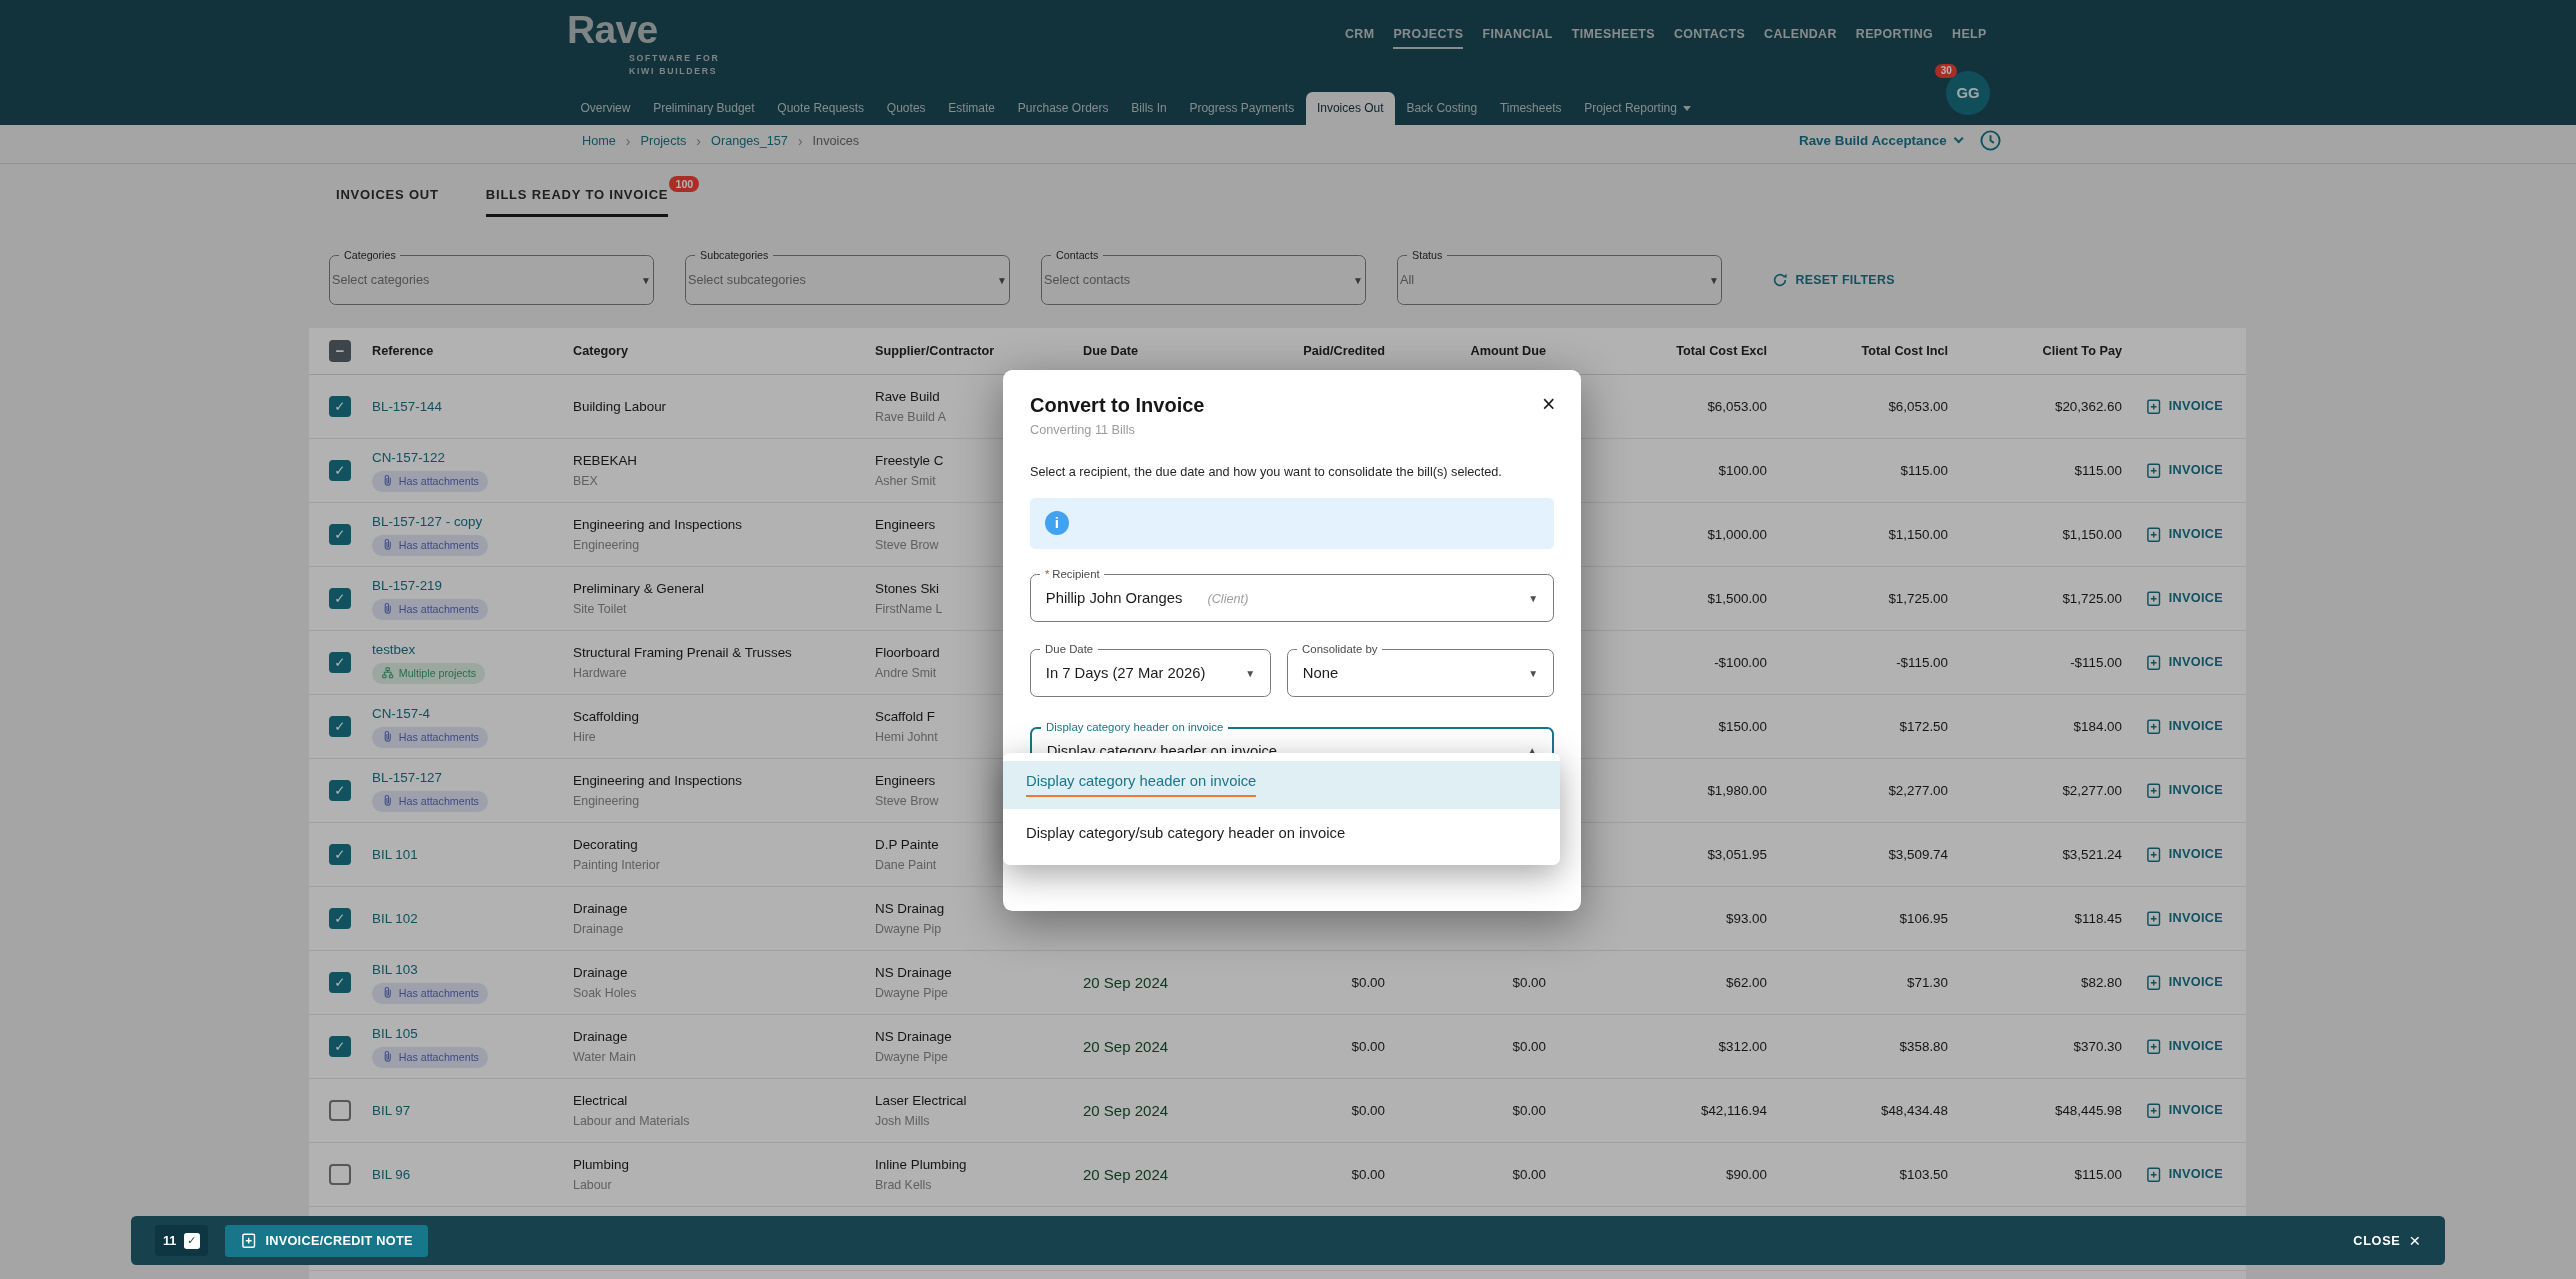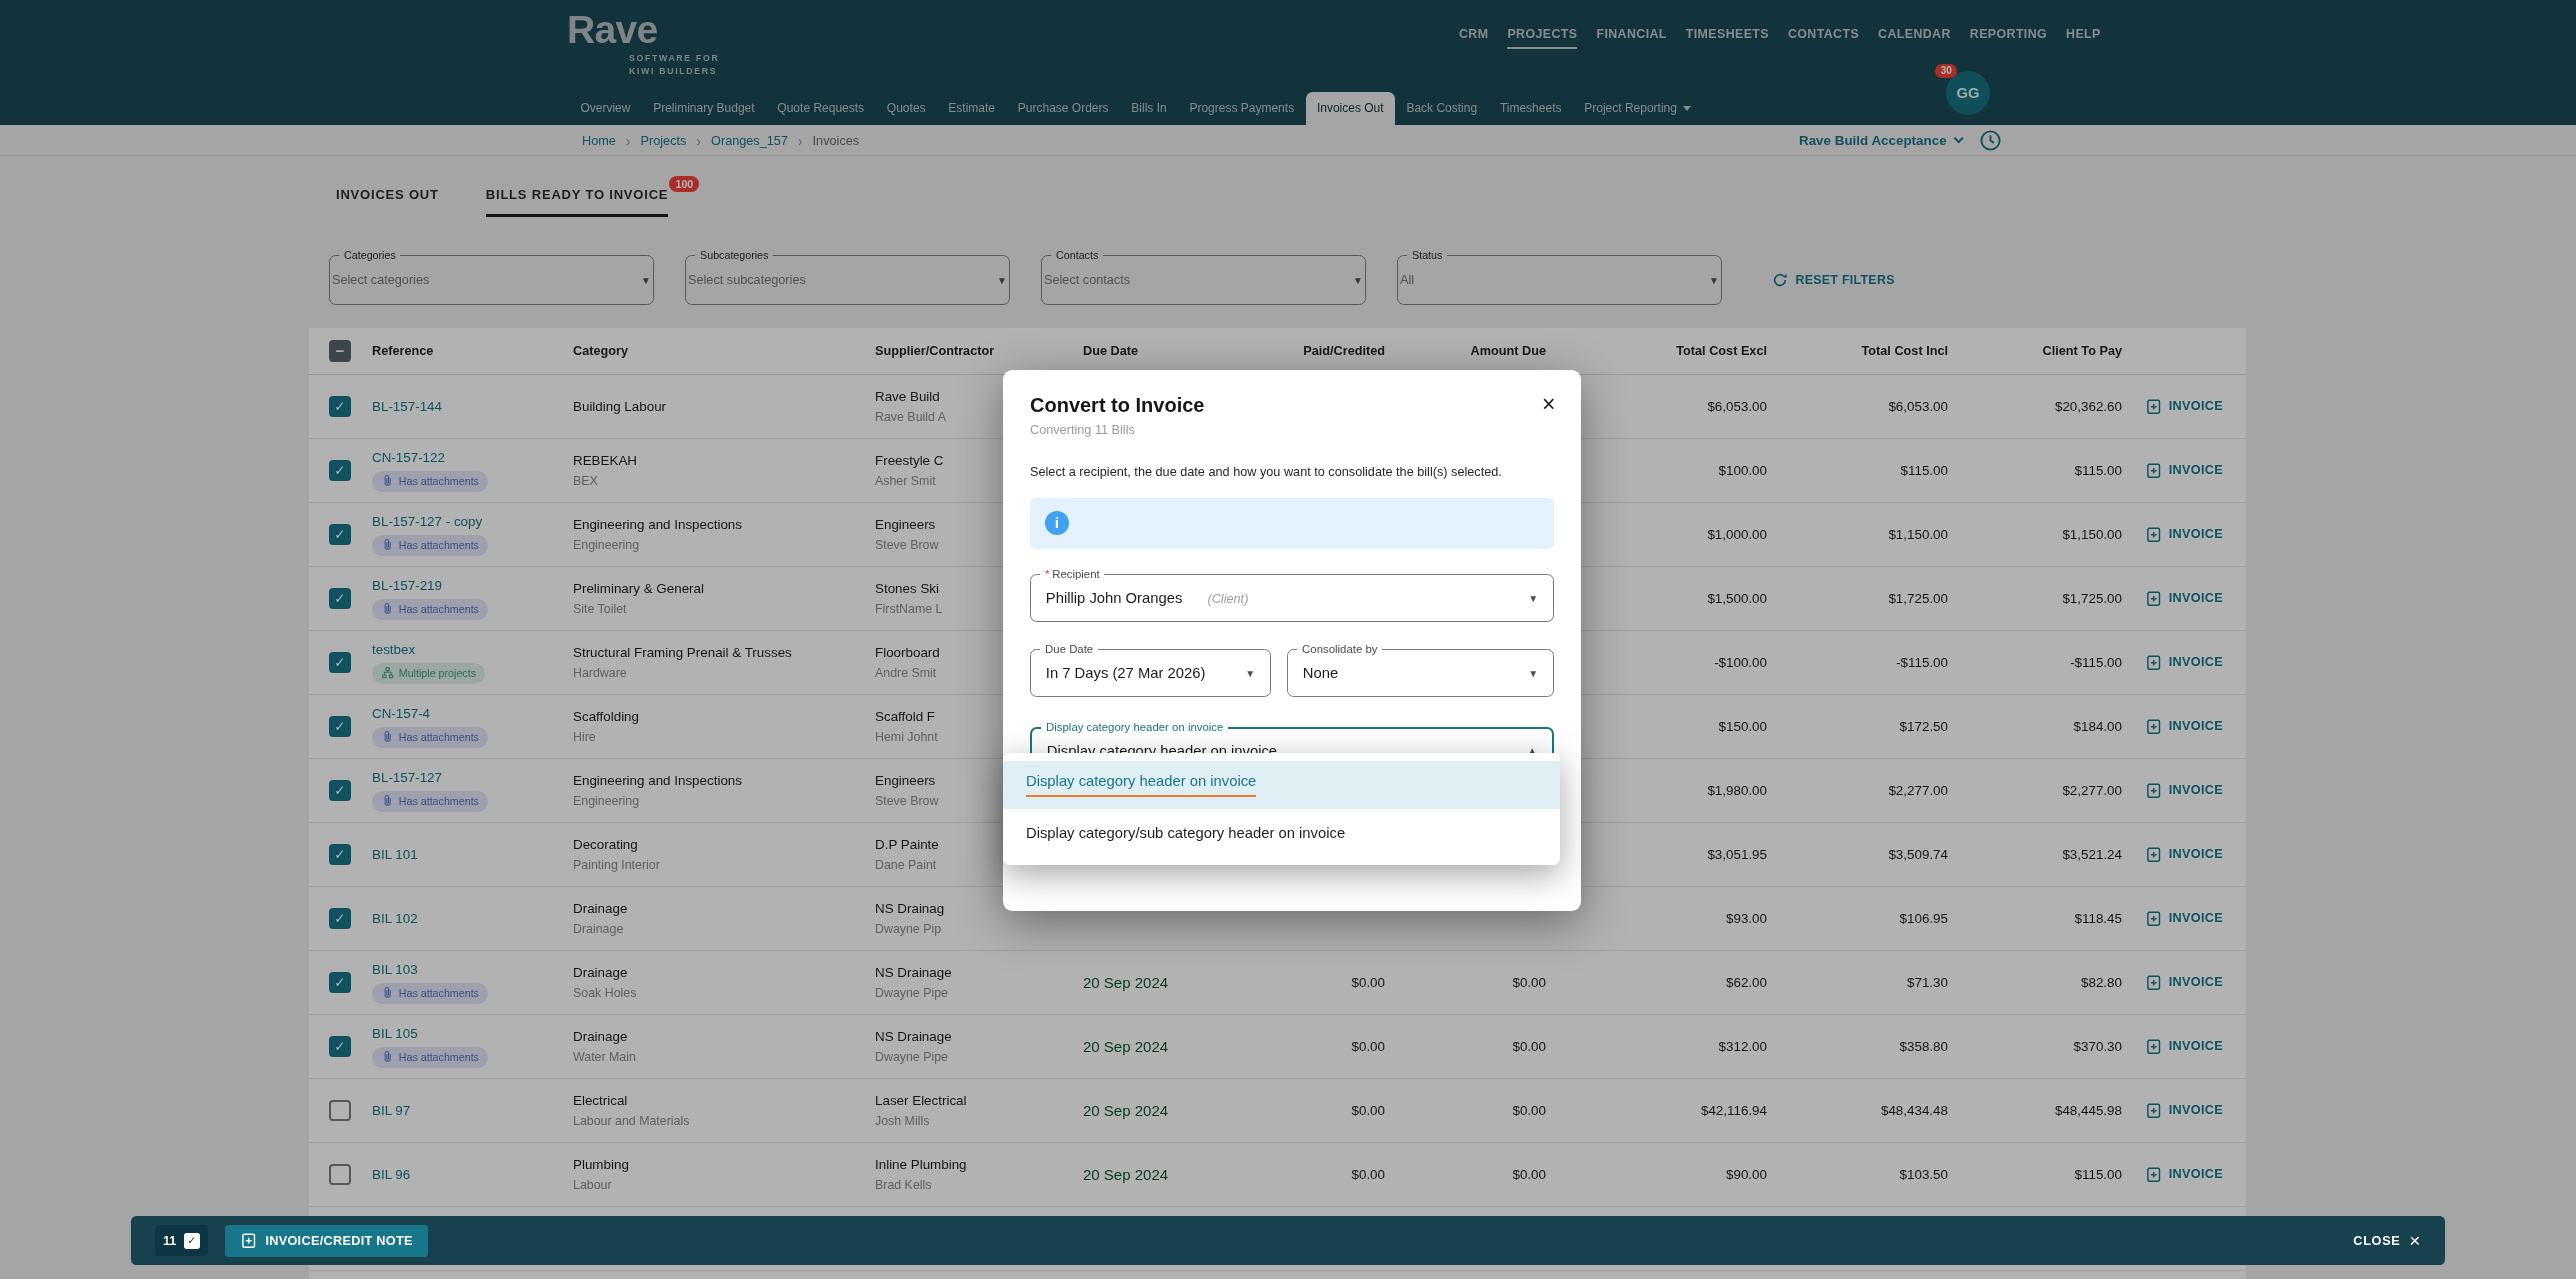--- a/index.html
+++ b/index.html
@@ -5,35 +5,35 @@
   html,body{margin:0;padding:0;background:#3a3a3a;}
   *{box-sizing:border-box;}
   #screen{position:relative;width:2576px;height:1279px;overflow:hidden;background:var(--page);
     font-family:"Liberation Sans","DejaVu Sans",sans-serif;color:#222;}
 
   
   .appbar{position:absolute;top:0;left:0;width:100%;height:125px;background:var(--header);}
   .logo{position:absolute;left:567px;top:9.4px;color:#b7bdbf;cursor:pointer;}
   .logo-name{font-size:39px;font-weight:700;line-height:1.1;letter-spacing:-0.7px;}
   .logo-tag{margin-left:62px;font-size:8.7px;font-weight:700;letter-spacing:1.7px;line-height:1.45;}
-  .topmenu{position:absolute;left:1459px;top:27px;display:flex;gap:19px;}
+  .topmenu{position:absolute;left:1345px;top:27px;display:flex;gap:19px;}
   .tm-item{font-size:12.4px;font-weight:700;letter-spacing:0.4px;color:#c3c9cb;padding-bottom:6px;cursor:pointer;white-space:nowrap;}
   .tm-item.active{border-bottom:2.7px solid #c3c9cb;}
   .avatar-wrap{position:absolute;left:1946px;top:71px;width:47px;height:47px;cursor:pointer;}
   .avatar{width:44px;height:44px;border-radius:50%;background:#177082;color:#e8f1f2;font-size:14.8px;font-weight:700;
     display:flex;align-items:center;justify-content:center;}
   .notif{position:absolute;top:-6.7px;left:-10.7px;background:var(--red);color:#fff;font-size:10px;font-weight:700;
     border-radius:8px;padding:2px 5.4px;line-height:1;}
   .subnav{position:absolute;left:569px;bottom:0;display:flex;align-items:flex-end;}
   .sn-item{font-size:12px;color:#c0c7c9;padding:8.7px 11.4px 10px;cursor:pointer;white-space:nowrap;}
   .sn-item.active{background:var(--page);color:#16323a;border-radius:6.7px 6.7px 0 0;}
   .caret{display:inline-block;margin-left:6px;width:0;height:0;border-left:4.7px solid transparent;border-right:4.7px solid transparent;border-top:5.4px solid #c0c7c9;vertical-align:middle;}
 
   
-  .breadbar{position:absolute;top:125px;left:0;width:100%;height:31px;background:var(--page);border-bottom:1.3px solid #d2d2d2;}
+  .breadbar{position:absolute;top:125px;left:0;width:100%;height:39px;background:var(--page);border-bottom:1.3px solid #d2d2d2;}
   .crumbs{position:absolute;left:582px;top:0;height:31px;display:flex;gap:10px;align-items:center;font-size:12.7px;}
   .crumb{color:var(--accent);cursor:pointer;}
   .crumb.current{color:#6b6b6b;cursor:default;}
   .crumb-sep{color:#8c8c8c;font-size:14px;}
   .bread-right{position:absolute;left:1799px;top:0;height:31px;display:flex;align-items:center;gap:17.4px;}
   .switcher{display:flex;align-items:center;gap:8px;color:var(--accent);font-size:13.4px;font-weight:700;cursor:pointer;}
   .chev{width:7.4px;height:7.4px;border-right:2px solid var(--accent);border-bottom:2px solid var(--accent);transform:rotate(45deg);margin-top:-4px;}
   .clock{width:23px;height:23px;color:var(--accent);cursor:pointer;}
 
   

